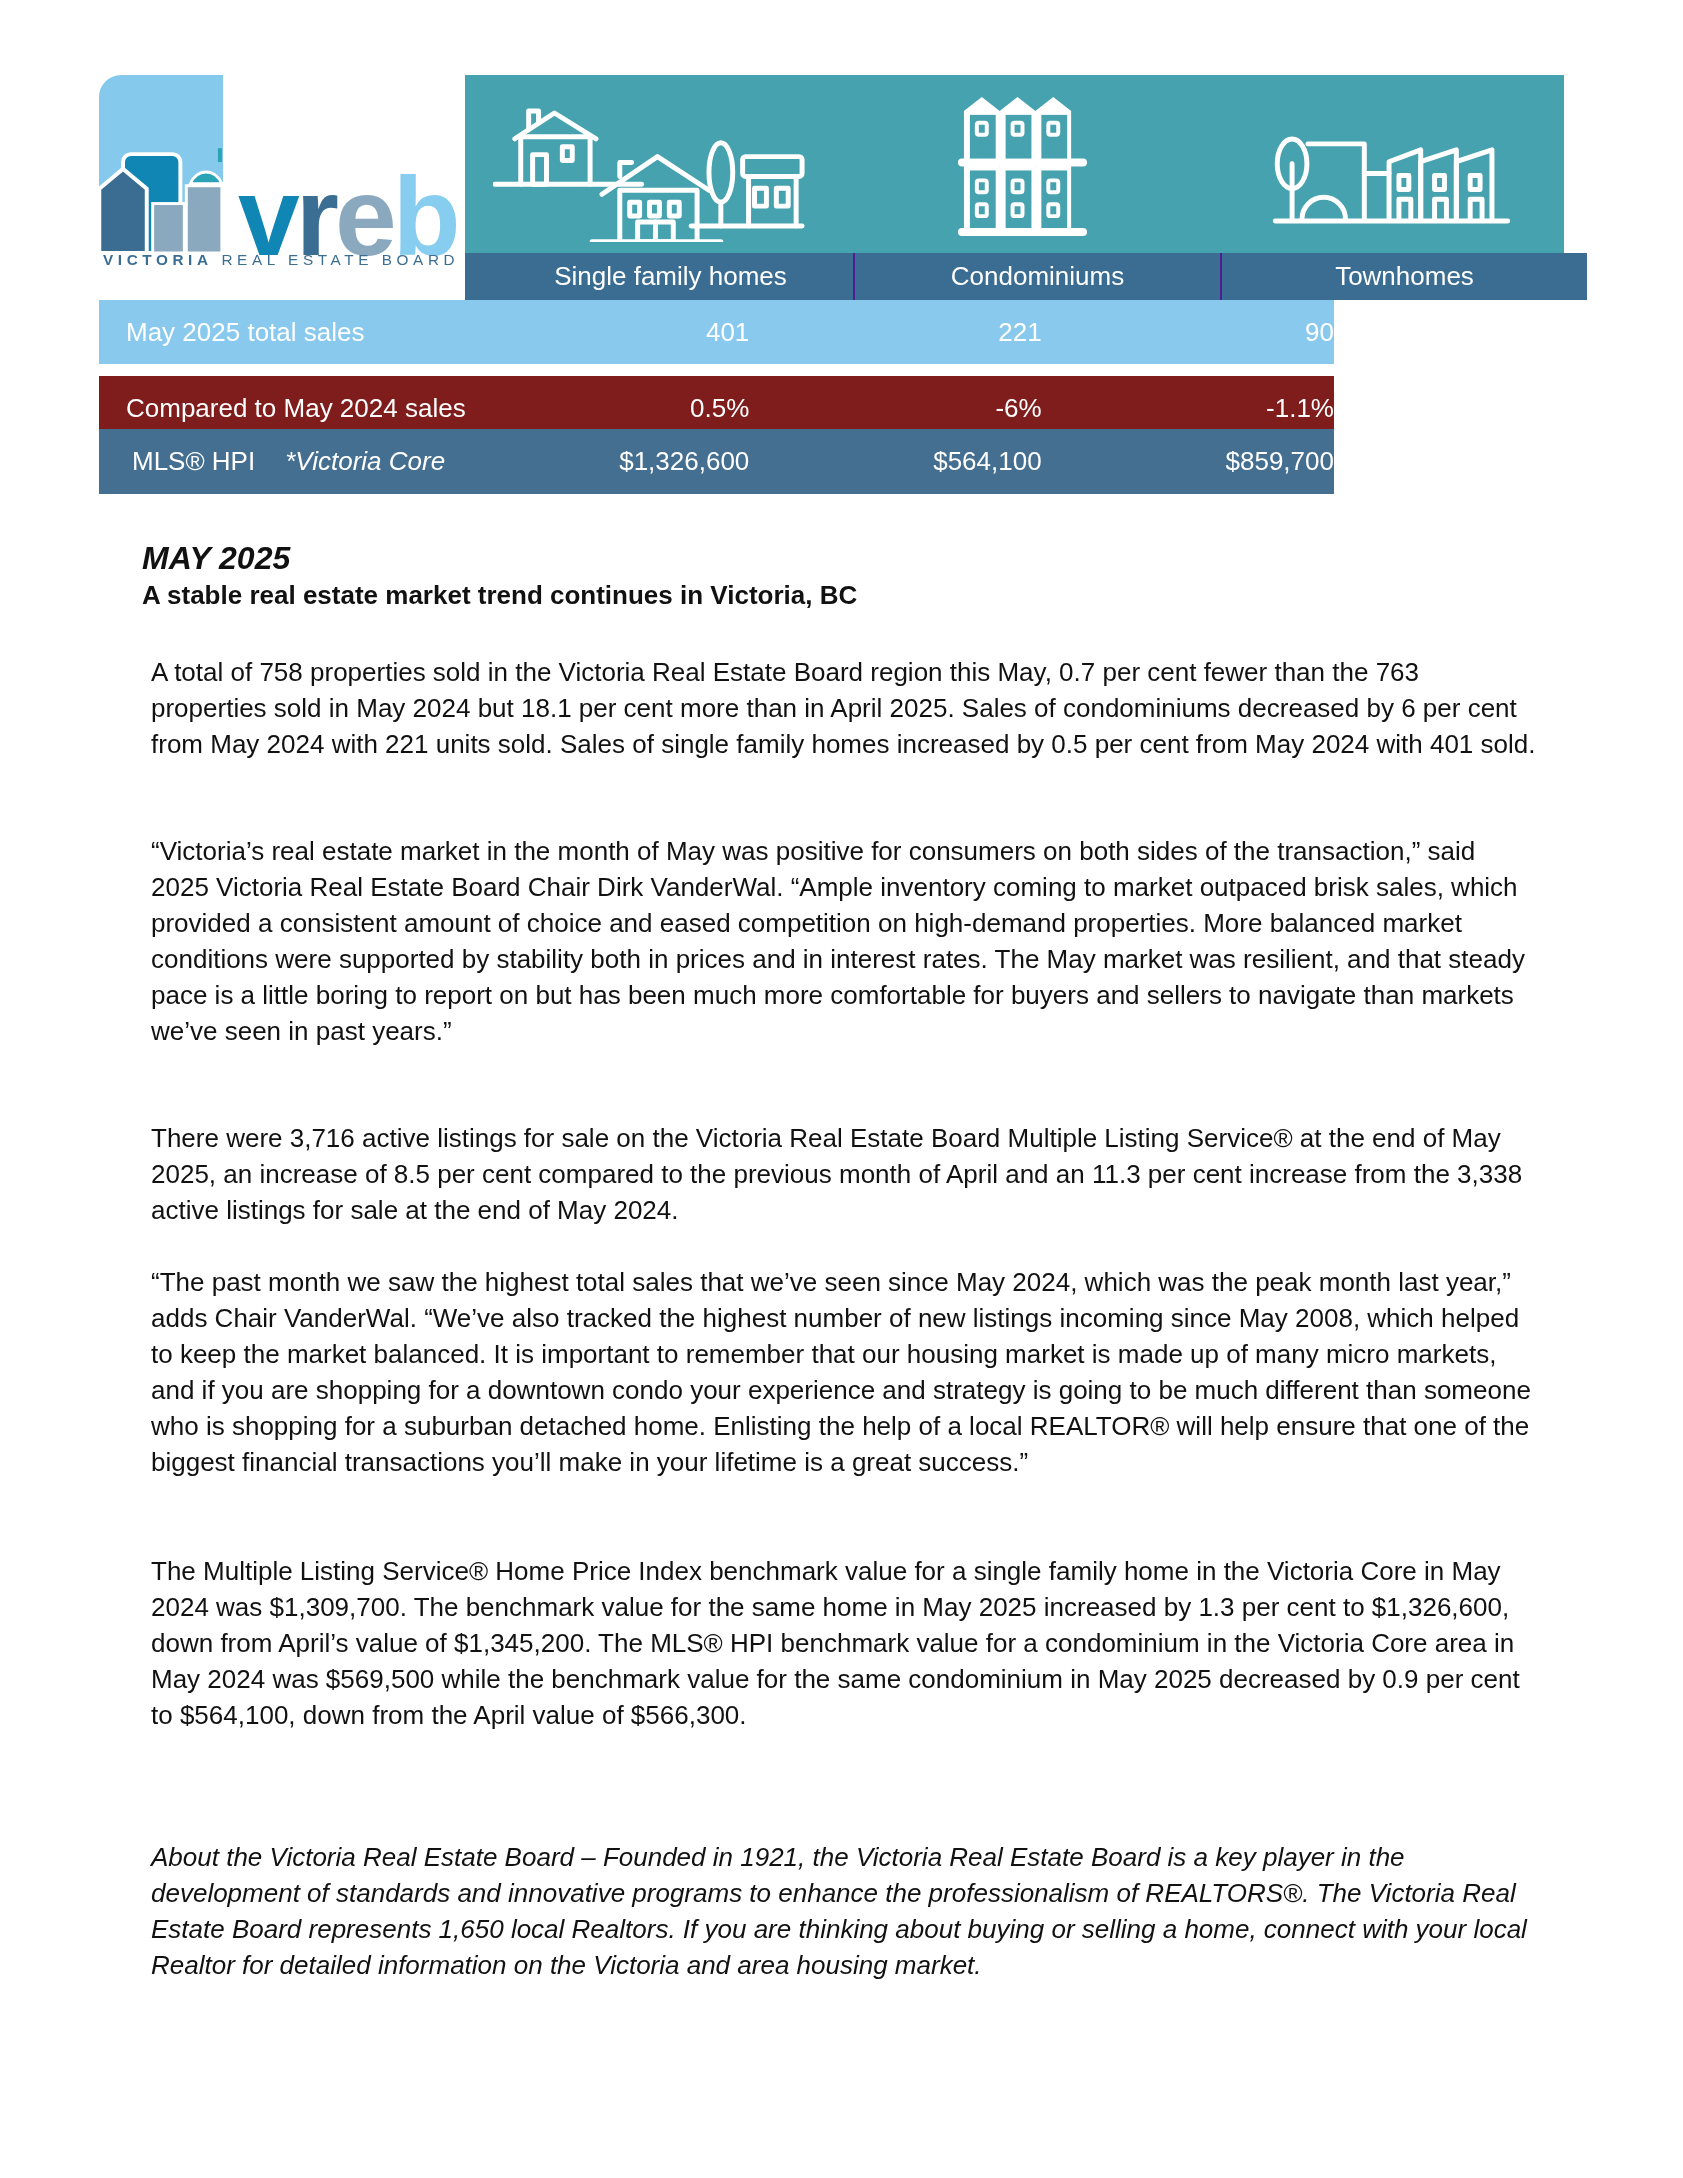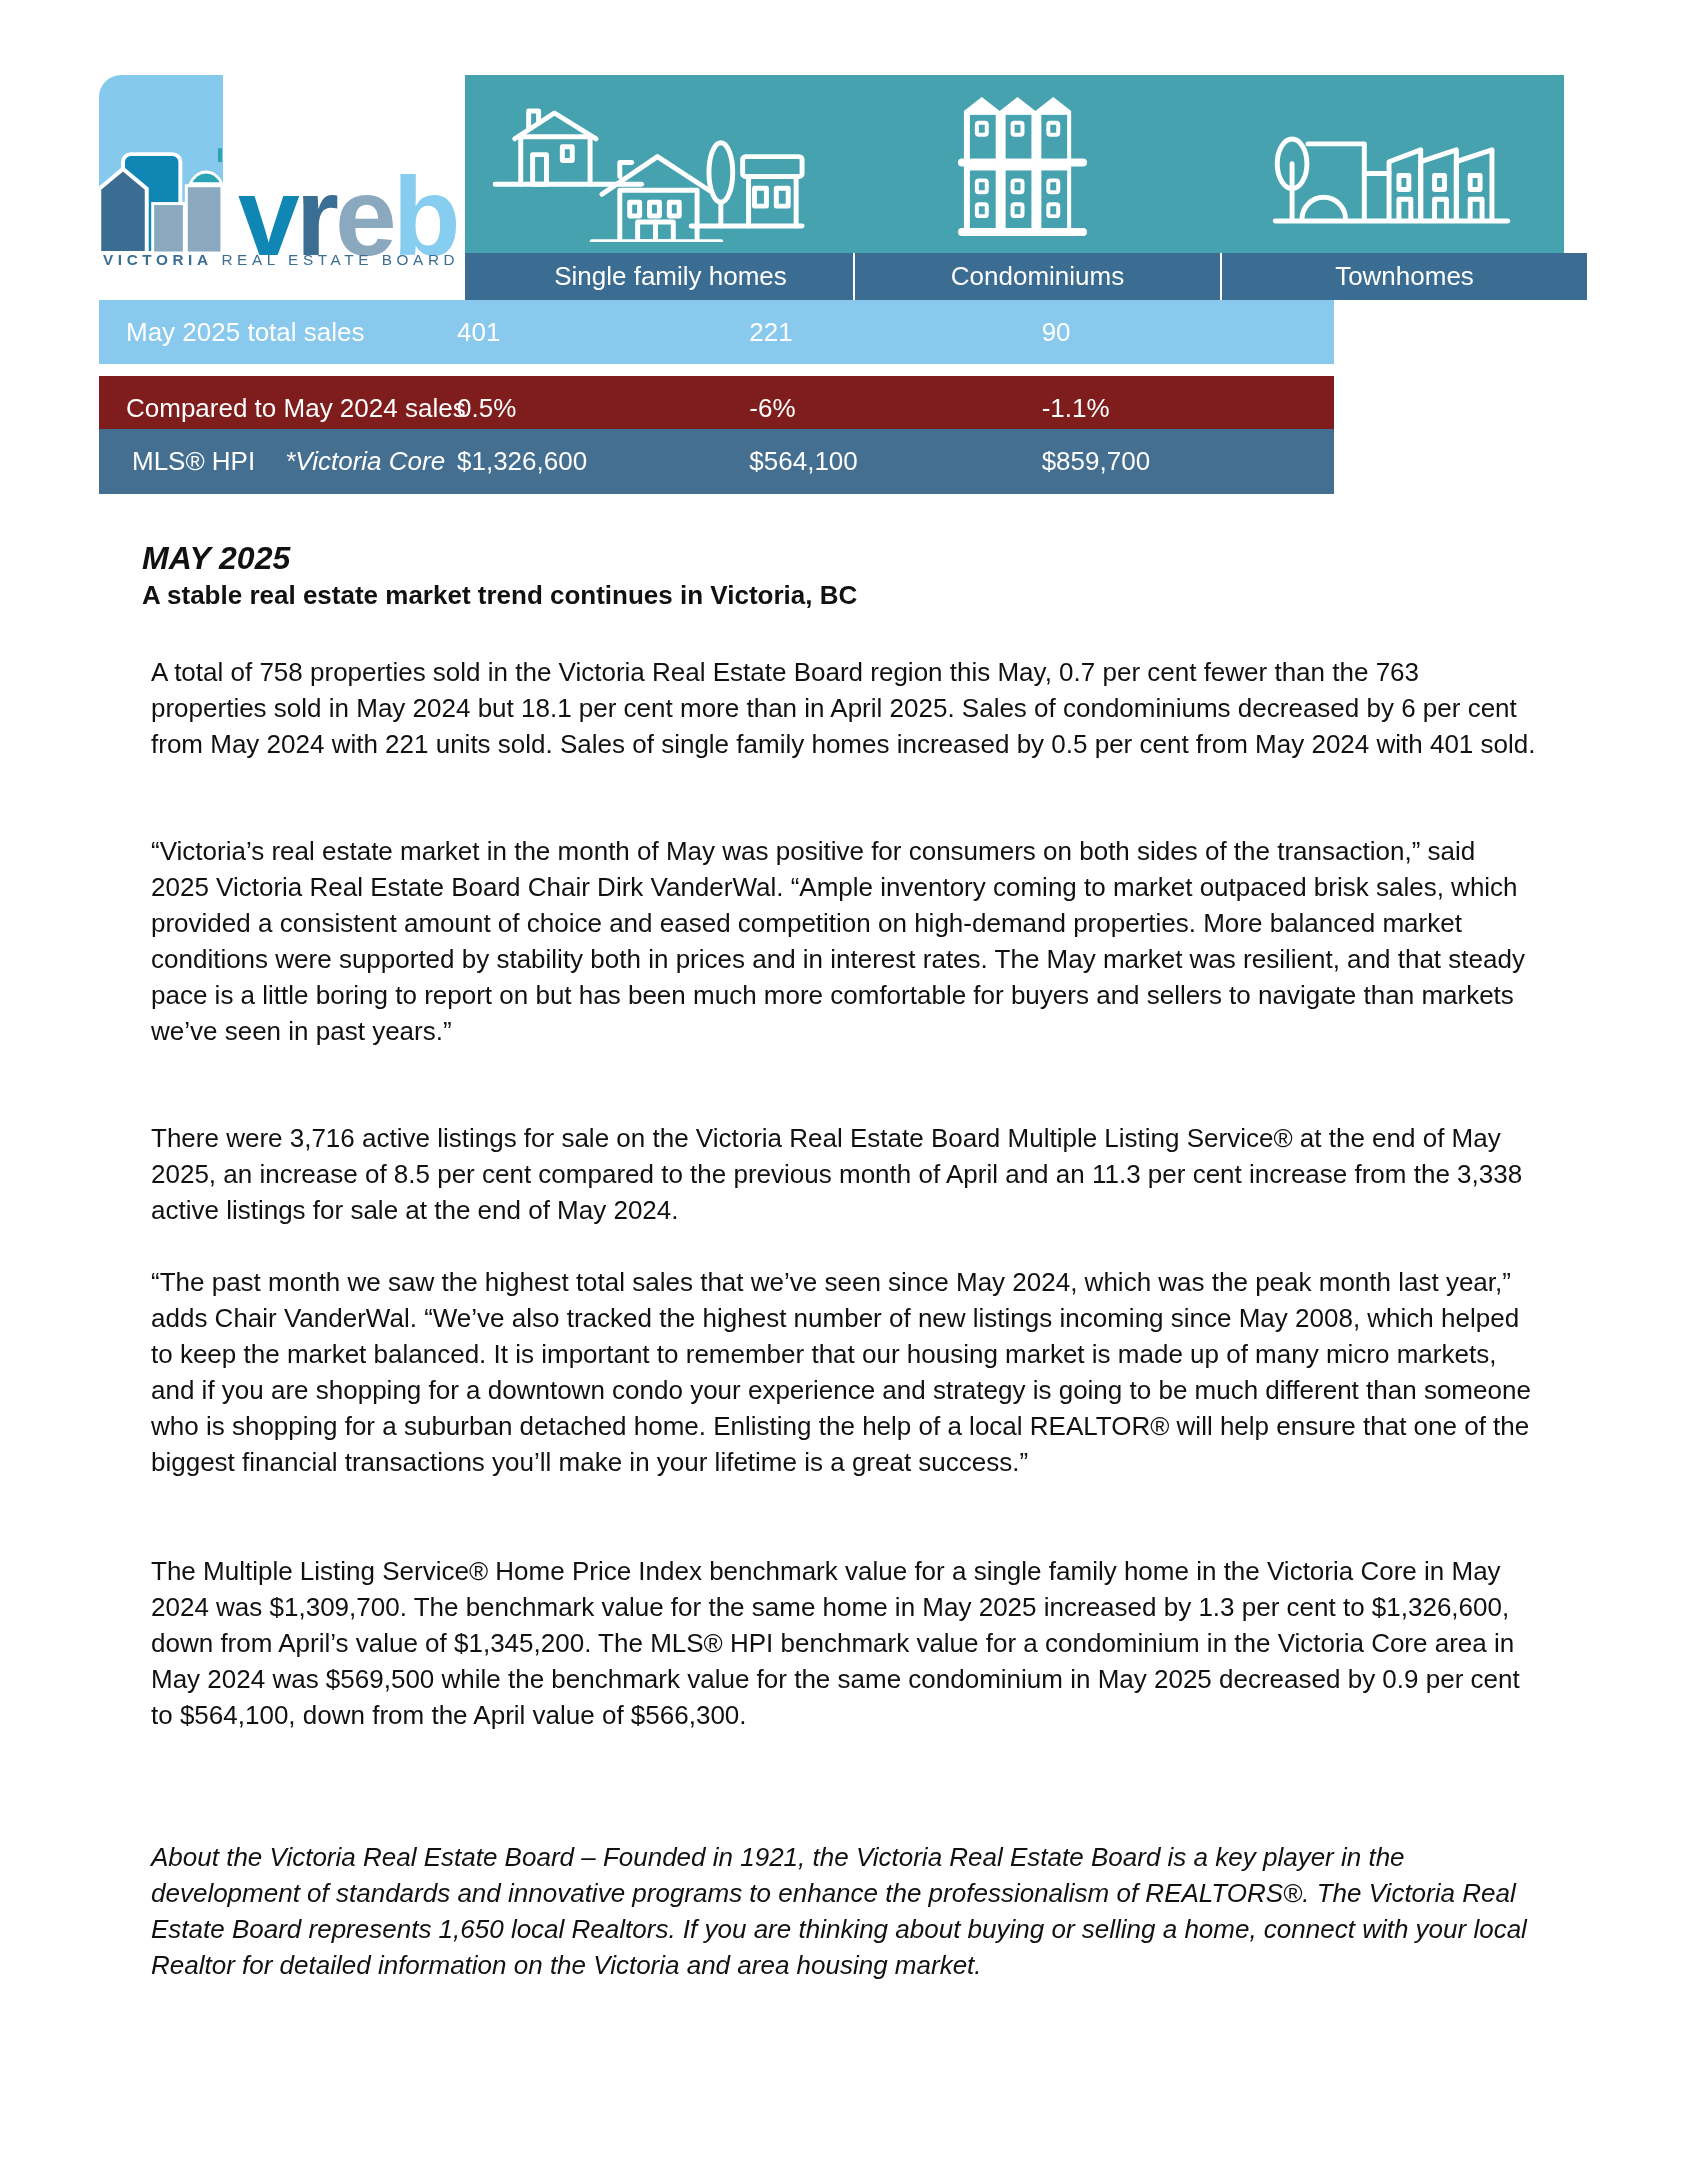--- a/index.html
+++ b/index.html
@@ -8,26 +8,26 @@
   .logo-bg { position:absolute; left:0; top:0; width:124px; height:178px; background:#85c9ec; border-top-left-radius:22px; }
   .logo-svg { position:absolute; left:0; top:0; }
   .logo-word { position:absolute; left:139px; top:87px; font-family:"Liberation Sans", sans-serif; font-weight:bold; font-size:111px; line-height:1; letter-spacing:-4px; }
   .logo-word .v{color:#0f86b3;} .logo-word .r{color:#3a6e93;} .logo-word .e{color:#8aa8be;} .logo-word .b{color:#86cdef;}
   .logo-tag { position:absolute; left:4px; top:176px; font-size:15.3px; letter-spacing:4.6px; color:#3a6e93; white-space:nowrap; }
   .logo-tag b { letter-spacing:4.6px; }
 
   .hdr { position:absolute; left:465px; top:75px; width:1099px; height:179px; background:#47a2af; }
   .icon { position:absolute; }
   .cols { position:absolute; left:465px; top:253px; width:1099px; height:47px; background:#3b6d92; display:flex;padding-left:23px; }
-  .col { flex:1; display:flex; align-items:center; justify-content:center; color:#fff; font-size:26px; border-left:2px solid #ffffff; }
+  .col { flex:1; display:flex; align-items:center; justify-content:center; color:#fff; font-size:26px; border-left:2px solid #4c1d95; }
   .col:first-child { border-left:none; }
 
   .row { position:absolute; left:99px; width:1235px; height:64px; display:flex; align-items:center; color:#fff; font-size:26px; }
   .row .lbl { width:366px; padding-left:27px; box-sizing:border-box; white-space:nowrap; }
-  .row .val { flex:1; text-align:left; }
+  .row .val { flex:1; text-align:right; }
   .r1 { top:300px; background:#88c9ed; }
   .r2 { top:376px; background:#7f1d1d; }
   .r3 { top:429px; height:65px; background:#456f91; }
   .r3 .lbl { padding-left:33px; }
   .r3 .lbl i { margin-left:30px; }
 
   .title { position:absolute; left:142px; top:540px; font-size:32px; font-weight:bold; font-style:italic; }
   .subtitle { position:absolute; left:142px; top:580px; font-size:26px; font-weight:bold; }
   .body { position:absolute; left:142px; width:1386px; font-size:26px; line-height:36px; margin:9px; }
   .p1 { top:645px; } .p2 { top:824px; } .p3 { top:1111px; } .p4 { top:1255px; } .p5 { top:1544px; } .p6 { top:1830px; font-style:italic; }

